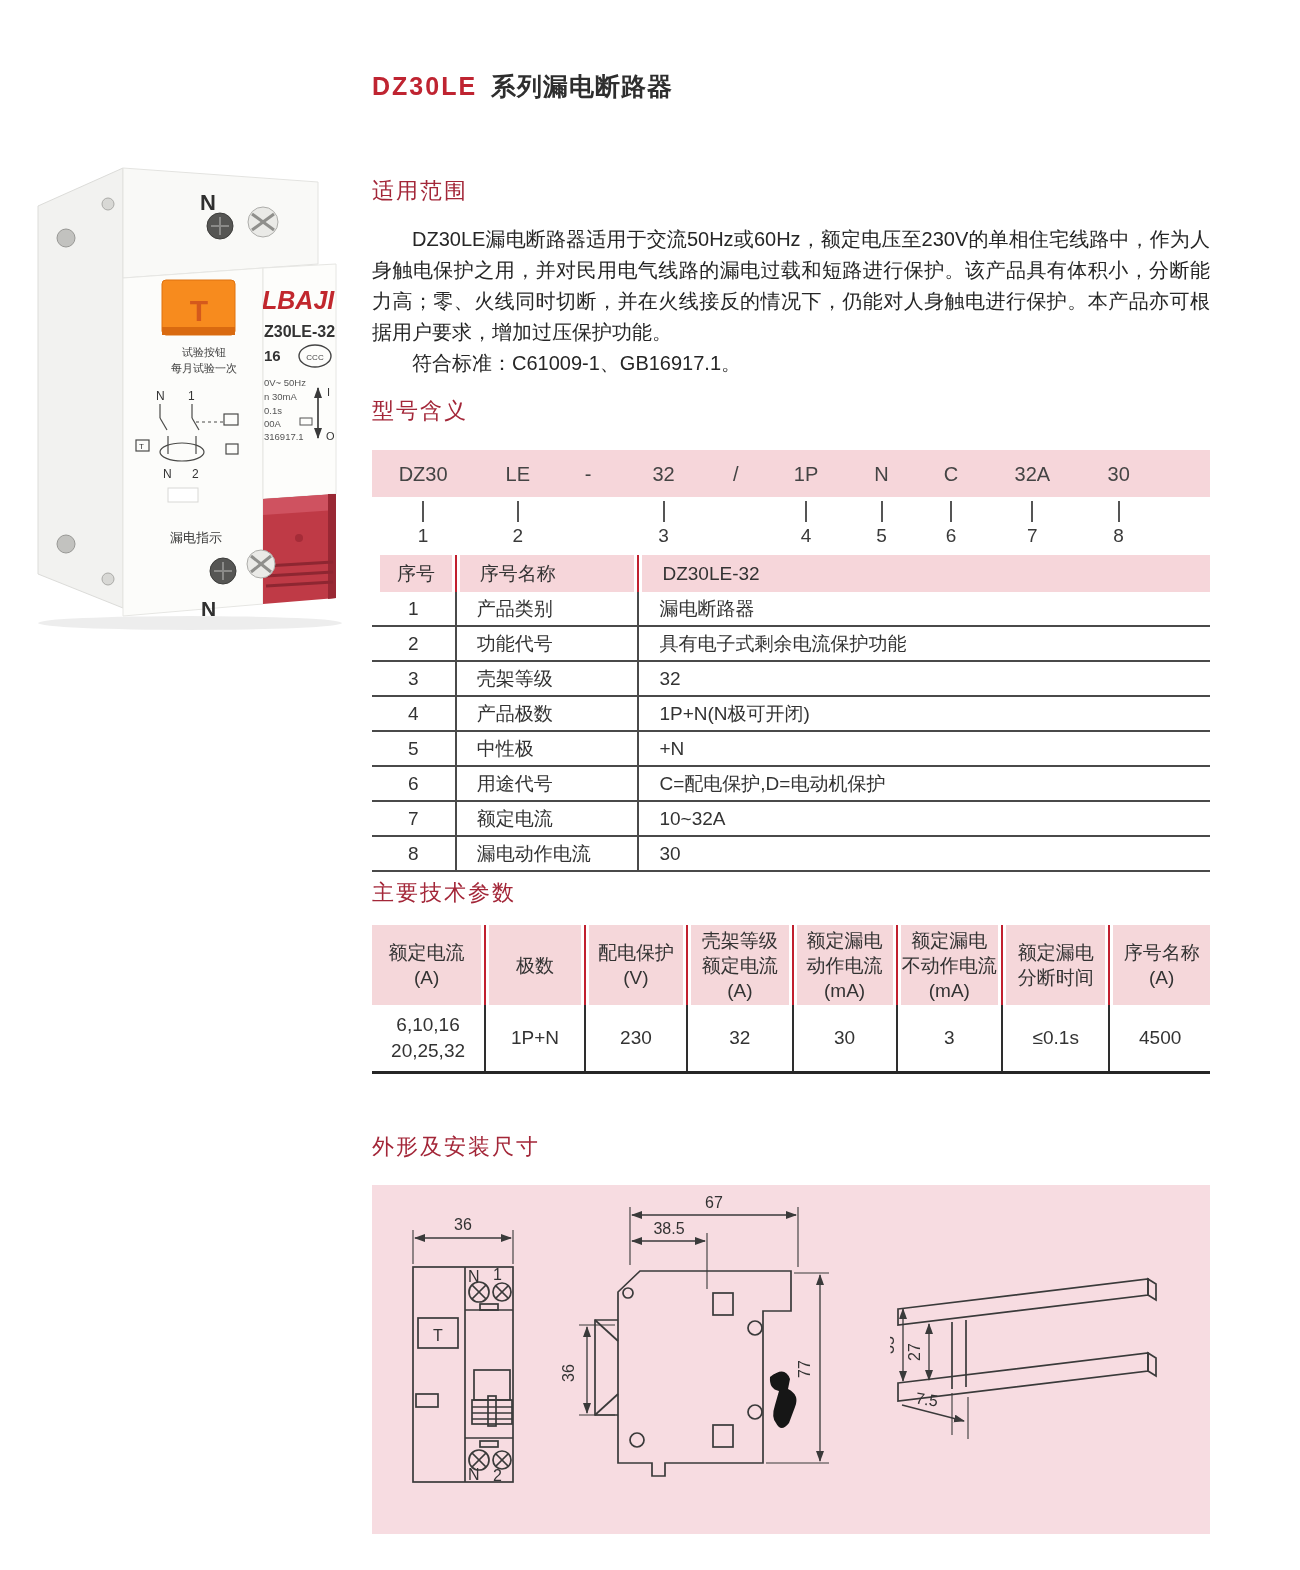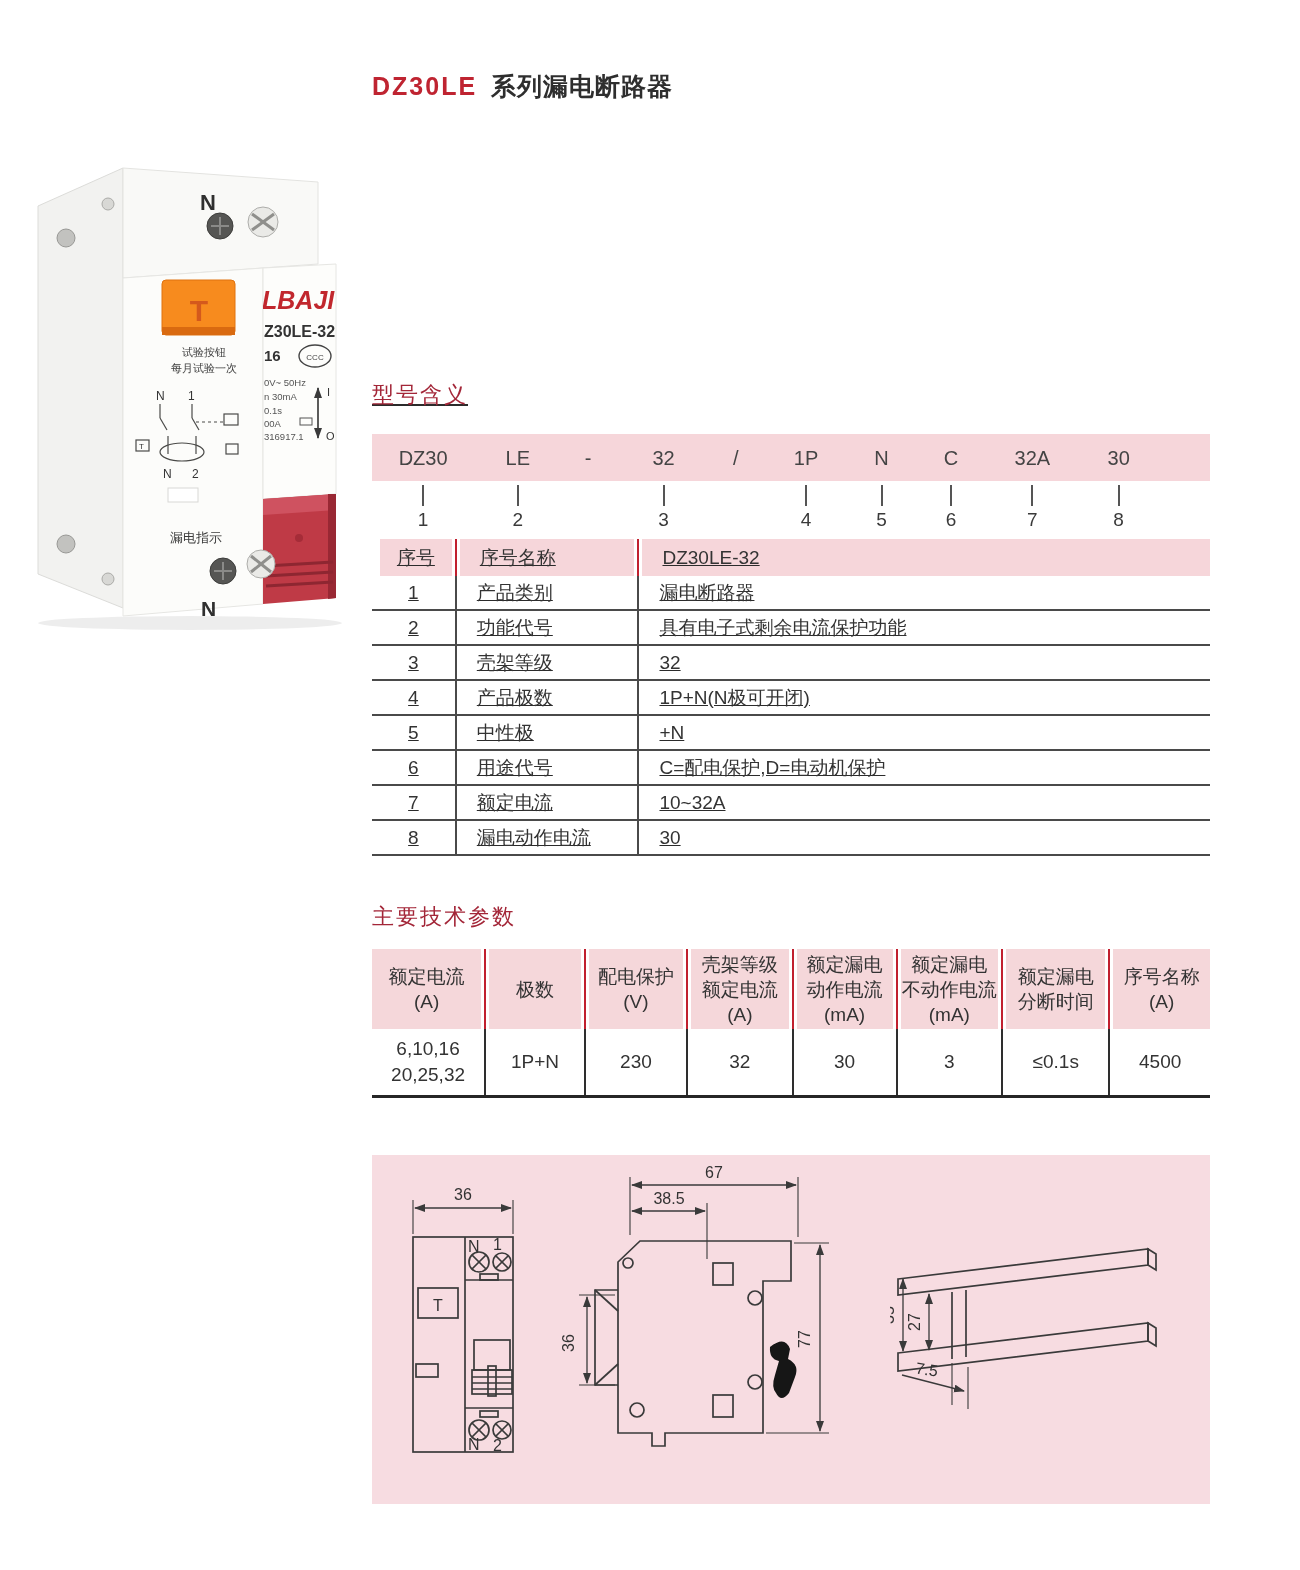--- a/index.html
+++ b/index.html
@@ -8,22 +8,22 @@
 
   
   .page-title{position:absolute;left:372px;top:70px;font-size:25px;font-weight:bold;letter-spacing:1px;white-space:nowrap;}
   .page-title .model{color:#bf2431;margin-right:14px;letter-spacing:2px;}
   .page-title .rest{color:#2e2e2e;}
   h2.sec-h{font-size:22px;color:#a32638;font-weight:400;margin:0;letter-spacing:2px;}
 
   
   .sec{position:absolute;left:372px;width:838px;}
   .sec-scope{top:176px;}
-  .sec-model{top:380px;text-decoration:underline;}
-  .sec-specs{top:902px;}
+  .sec-model{top:396px;}
+  .sec-specs{top:878px;}
   .sec-dims{top:1132px;}
 
   .para{font-size:20px;line-height:31px;color:#262626;text-align:justify;text-indent:2em;margin:0;}
   .para.first{margin-top:18px;}
 
   
   .model-band{position:relative;margin-top:24px;height:47px;background:#f6d6da;}
   .model-band .tok{position:absolute;top:50%;transform:translate(-50%,-50%);font-size:20px;color:#444;white-space:nowrap;}
   .model-ticks{position:relative;height:28px;}
   .model-ticks .tick{position:absolute;top:4px;width:2px;height:21px;background:#555;transform:translateX(-50%);}
@@ -166,20 +166,25 @@
     <circle cx="243" cy="418" r="14" fill="#eaeae7" stroke="#adadaa"></circle>
     <line x1="233" y1="410" x2="253" y2="426" stroke="#8f8f8c" stroke-width="3"></line>
     <line x1="253" y1="410" x2="233" y2="426" stroke="#8f8f8c" stroke-width="3"></line>
     <text x="183" y="470" font-size="21" font-weight="bold" fill="#2f2f2f">N</text>
   </svg>
 
   <div class="page-title">
     <span class="model">DZ30LE</span><span class="rest">系列漏电断路器</span>
   </div>
 
+  <div class="sec sec-scope">
+    <h2 class="sec-h">适用范围</h2>
+    <p class="para first">DZ30LE漏电断路器适用于交流50Hz或60Hz，额定电压至230V的单相住宅线路中，作为人身触电保护之用，并对民用电气线路的漏电过载和短路进行保护。该产品具有体积小，分断能力高；零、火线同时切断，并在火线接反的情况下，仍能对人身触电进行保护。本产品亦可根据用户要求，增加过压保护功能。</p>
+    <p class="para">符合标准：C61009-1、GB16917.1。</p>
+  </div>
 
   <div class="sec sec-model">
     <h2 class="sec-h">型号含义</h2>
 
     <div class="model-band">
       <span class="tok" style="left:6.1%">DZ30</span>
       <span class="tok" style="left:17.4%">LE</span>
       <span class="tok" style="left:25.8%">-</span>
       <span class="tok" style="left:34.8%">32</span>
       <span class="tok" style="left:43.4%">/</span>
@@ -335,20 +340,21 @@
           <td>30</td>
           <td>3</td>
           <td>≤0.1s</td>
           <td>4500</td>
         </tr>
       </tbody>
     </table>
   </div>
 
   <div class="sec sec-dims">
+    <h2 class="sec-h">外形及安装尺寸</h2>
     <div class="pink-box">
 
       <svg class="draw" style="left:30px;top:25px" width="130" height="300" viewBox="0 0 130 300">
         <line class="thin" x1="11" y1="20" x2="11" y2="54"></line>
           <line class="thin" x1="111" y1="20" x2="111" y2="54"></line>
         <line class="dim" x1="13" y1="28" x2="109" y2="28" marker-start="url(#arrS)" marker-end="url(#arrE)"></line>
         <text x="61" y="20" text-anchor="middle">36</text>
         <rect x="11" y="57" width="100" height="215"></rect>
         <line x1="63" y1="57" x2="63" y2="272"></line>
         <line x1="63" y1="100" x2="111" y2="100"></line>

